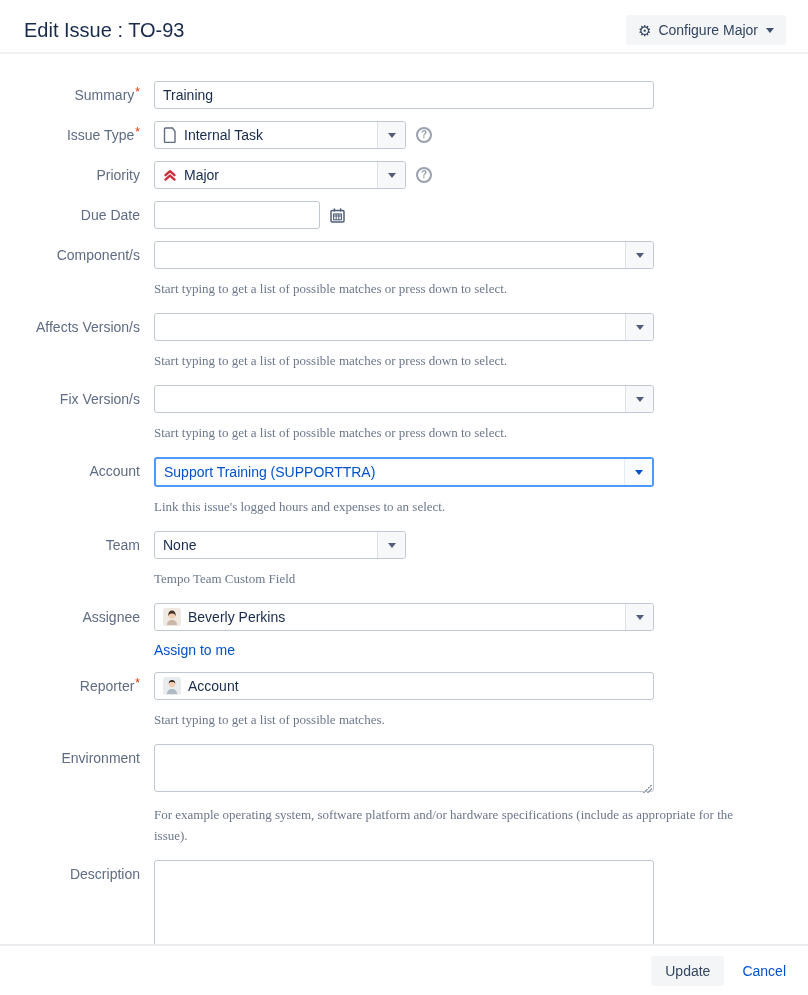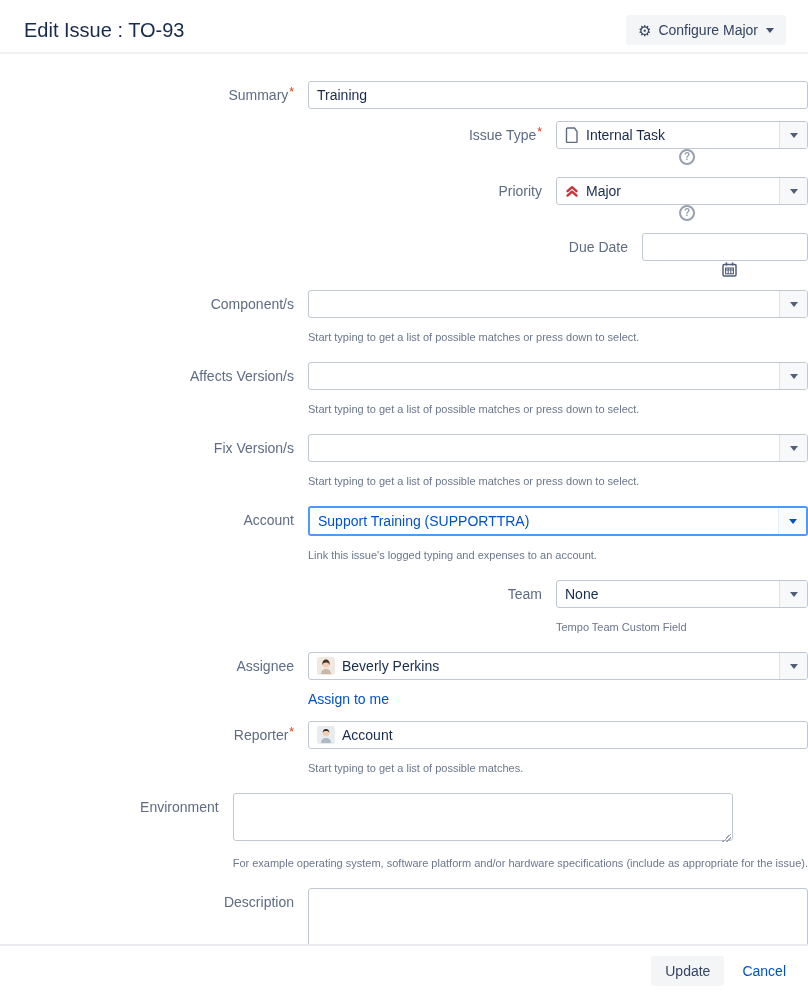--- a/index.html
+++ b/index.html
@@ -53,41 +53,40 @@
   .form-area {
     position:absolute;
     top:54px; left:0; right:0; bottom:51px;
     overflow:hidden;
     padding-top:27px;
   }
   .form-row {
     display:flex;
     align-items:flex-start;
     margin-bottom:12px;
-    justify-content:flex-end;
   }
   .form-row.has-extra { margin-bottom:14px; }
   .f-label {
     width:140px;
     flex:0 0 140px;
     text-align:right;
     color:#5E6C84;
     padding-top:6px;
     margin-right:14px;
     line-height:16px;
   }
   .req {
     color:#DE350B;
     font-size:12px;
     vertical-align:top;
     line-height:10px;
     margin-left:1px;
   }
   .f-col { display:flex; flex-direction:column; }
-  .ctl-line { display:flex; align-items:center;flex-direction:column; }
+  .ctl-line { display:flex; align-items:center; }
 
   input.text, .fake-input {
     height:28px;
     border:1px solid #C1C7D0;
     border-radius:3px;
     background:#fff;
     font-family:inherit;
     font-size:14px;
     color:#172B4D;
     padding:0 8px;
@@ -148,24 +147,25 @@
     line-height:1;
   }
   .cal-btn {
     background:none; border:none; padding:0;
     margin-left:9px;
     cursor:pointer;
     display:flex; align-items:center;
   }
   .field-help {
     color:#6B778C;
-    font-size:11px;
+    font-size:13px;
     line-height:21px;
     margin-top:9px;
     max-width:612px;
+    font-family:Liberation Serif, serif;
   }
   .link { color:#0052CC; text-decoration:none; cursor:pointer; }
   .assign-link { margin-top:11px; font-size:14px; }
 
   textarea.ta {
     border:1px solid #C1C7D0;
     border-radius:3px;
     font-family:inherit;
     font-size:14px;
     color:#172B4D;
@@ -335,21 +335,21 @@
 
   <div class="form-row has-extra">
     <div class="f-label">Account</div>
     <div class="f-col">
       <div class="select w-full focused">
         <div class="sel-value">Support Training (SUPPORTTRA)</div>
         <div class="sel-btn">
             <span class="caret"></span>
           </div>
       </div>
-      <div class="field-help">Link this issue's logged typing and expenses to an account.</div>
+      <div class="field-help">Link this issue's logged hours and expenses to an select.</div>
     </div>
   </div>
 
   <div class="form-row has-extra">
     <div class="f-label">Team</div>
     <div class="f-col">
       <div class="select w-mid">
         <div class="sel-value">None</div>
         <div class="sel-btn">
             <span class="caret"></span>

